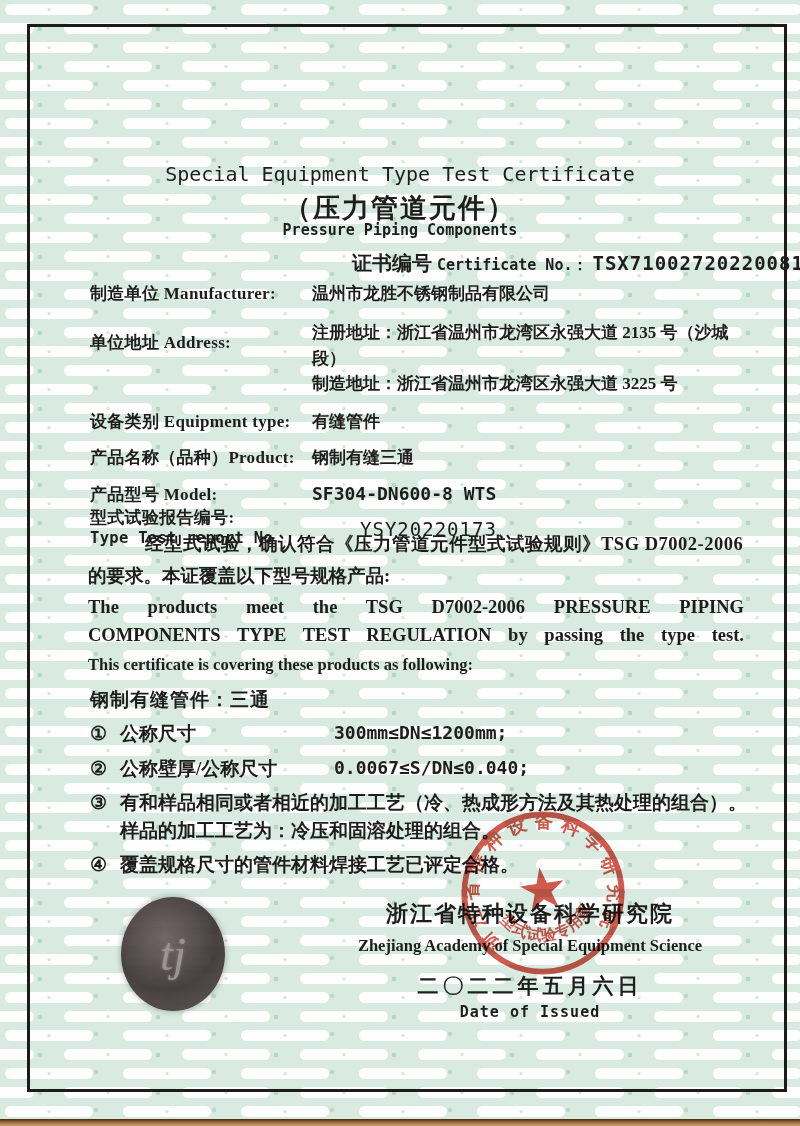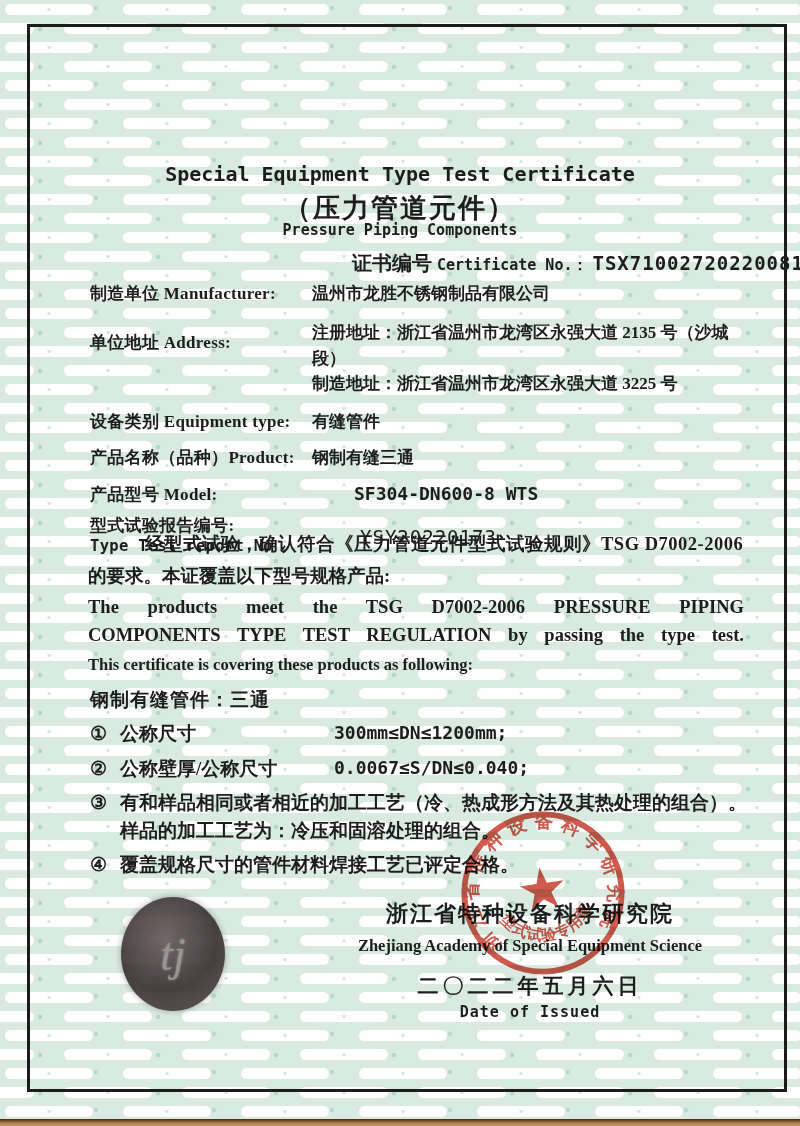--- a/index.html
+++ b/index.html
@@ -12,43 +12,43 @@
   .bg-svg { position:absolute; left:0; top:0; width:800px; height:1126px; }
   .desk-strip { position:absolute; left:0; bottom:0; width:100%; height:7px;
     background:linear-gradient(#46290f,#a87848 55%,#c89d6e); }
   .frame { position:absolute; left:27px; top:24px; width:760px; height:1068px;
     border:3px solid #1c1c1c; }
   .content { position:absolute; inset:0; }
 
   .title-cn { position:absolute; top:98px; left:0; width:100%; text-align:center;
     font-size:43px; font-weight:700; letter-spacing:4px; }
   .title-en { position:absolute; top:162px; left:0; width:100%; text-align:center;
-    font-family:"DejaVu Sans Mono","Liberation Mono",monospace; font-size:20px; font-weight:700; }
+    font-family:"DejaVu Sans Mono","Liberation Mono",monospace; font-size:20px; font-weight:400; }
   .subtitle-cn { position:absolute; top:190px; left:0; width:100%; text-align:center;
     font-size:27px; font-weight:600; letter-spacing:2px; }
   .subtitle-en { position:absolute; top:221px; left:0; width:100%; text-align:center;
     font-family:"DejaVu Sans Mono","Liberation Mono",monospace; font-size:15px; font-weight:600; }
 
   .certno { position:absolute; top:250px; left:352px; font-size:20px; white-space:nowrap; }
   .certno .lab-cn { font-weight:600; }
   .certno .lab-en { font-family:"DejaVu Sans Mono","Liberation Mono",monospace; font-size:15px; font-weight:600; }
   .certno .num { font-family:"DejaVu Sans Mono","Liberation Mono",monospace; font-size:19px; font-weight:700; letter-spacing:1px; }
 
   .fields { position:absolute; top:278px; left:90px; width:660px; font-size:17px; }
   .frow { display:flex; align-items:flex-start; }
   .flabel { width:222px; flex:none; font-weight:600; letter-spacing:.3px; }
   .fvalue { flex:1; font-weight:600; }
   .mono-sub { font-family:"DejaVu Sans Mono","Liberation Mono",monospace; font-size:15.5px; }
   .r1 { margin-top:4px; }
   .r2 { margin-top:15px; }
   .r2 .flabel { padding-top:11px; }
   .r3 { margin-top:13px; }
   .r4 { margin-top:13px; }
-  .r5 { margin-top:14px;gap:42px; }
-  .r6 { margin-top:8px; }
+  .r5 { margin-top:14px; }
+  .r6 { }
   .r6 .fvalue { padding-top:12px; padding-left:48px; font-family:"DejaVu Sans Mono","Liberation Mono",monospace; font-size:19px; font-weight:400; letter-spacing:1px; }
   .addr-line { line-height:1.5; }
 
   .statement { position:absolute; top:531px; left:88px; width:656px; }
   .st-cn1 { font-size:18.5px; font-weight:600; text-indent:57px; letter-spacing:.5px; white-space:nowrap; }
   .st-cn2 { font-size:18.5px; font-weight:600; margin-top:7px; }
   .st-en-bold { font-size:18.5px; font-weight:700; margin-top:9px;
     text-align:justify; text-align-last:justify; }
   .st-en-bold2 { margin-top:7px; }
   .st-en-mono { margin-top:9px; font-family:Liberation Serif, serif;

